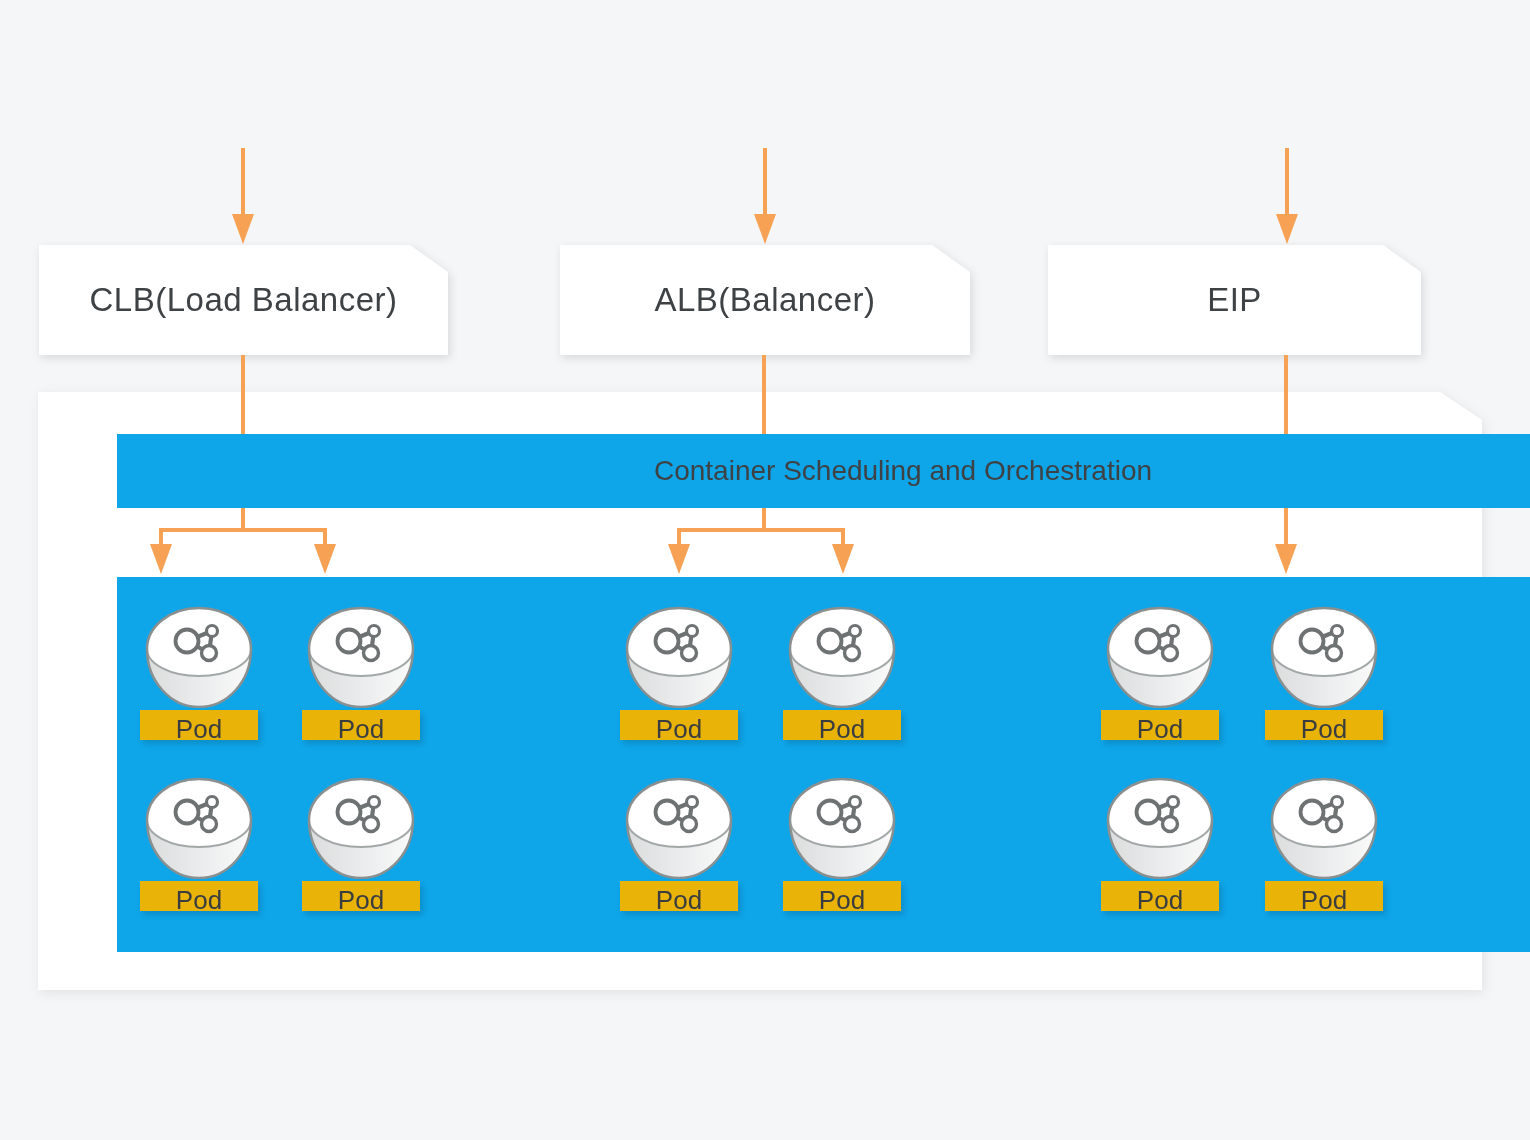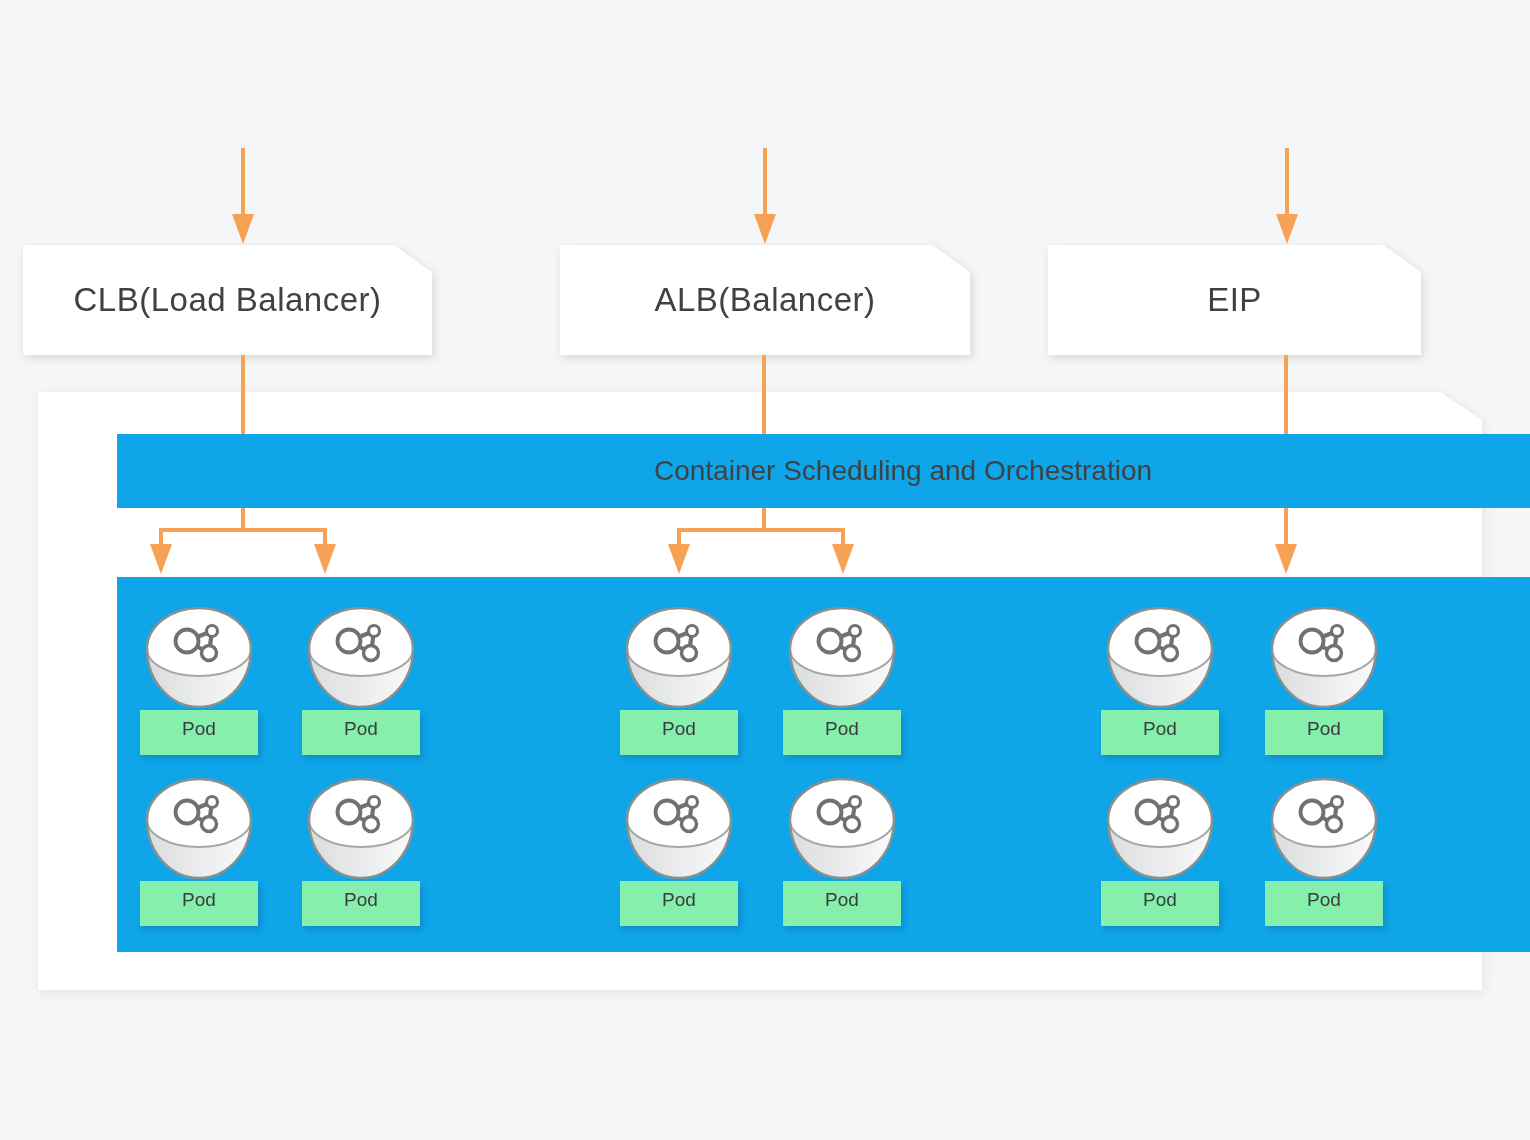--- a/index.html
+++ b/index.html
@@ -33,23 +33,23 @@
   .band-header .txt{font-size:28px;color:#3e4245;}
   .band-pods{top:577px;height:375px;}
 
   
   .oline{position:absolute;background:#f7a154;}
   .rnd{border-radius:2px;}
 
   
   .pod{position:absolute;width:118px;height:143px;}
   .pod svg.cyl{position:absolute;left:5px;top:0;width:108px;height:103px;}
-  .pod-label{position:absolute;left:0;top:105px;width:118px;height:45px;
-    background:#86efac;box-shadow:3px 4px 6px rgba(0,0,0,0.14);
-    text-align:center;line-height:38px;font-size:19px;color:#393d3f;}
+  .pod-label{position:absolute;left:0;top:105px;width:118px;height:30px;
+    background:#eab308;box-shadow:3px 4px 6px rgba(0,0,0,0.14);
+    text-align:center;line-height:38px;font-size:26px;color:#393d3f;}
 </style>
 </head>
 <body>
 
 <svg width="0" height="0" style="position:absolute" aria-hidden="true">
   <defs>
     <linearGradient id="sideGrad" x1="0" y1="0" x2="1" y2="0">
       <stop offset="0" stop-color="#dbdddd"></stop>
       <stop offset="0.55" stop-color="#ecedee"></stop>
       <stop offset="1" stop-color="#fafafa"></stop>
@@ -69,21 +69,21 @@
   </defs>
 </svg>
 
 <div class="arrow-stem" style="left:241px;top:148px;height:68px"></div>
 <div class="arrow-head" style="left:232px;top:214px"></div>
 <div class="arrow-stem" style="left:763px;top:148px;height:68px"></div>
 <div class="arrow-head" style="left:754px;top:214px"></div>
 <div class="arrow-stem" style="left:1285px;top:148px;height:68px"></div>
 <div class="arrow-head" style="left:1276px;top:214px"></div>
 
-<div class="panel-wrap" style="left:23px;top:245px;width:409px;height:110px">
+<div class="panel-wrap" style="left:39px;top:245px;width:409px;height:110px">
   <div class="panel">
       <span class="panel-title">CLB(Load Balancer)</span>
     </div>
 </div>
 <div class="panel-wrap" style="left:560px;top:245px;width:410px;height:110px">
   <div class="panel">
       <span class="panel-title">ALB(Balancer)</span>
     </div>
 </div>
 <div class="panel-wrap" style="left:1048px;top:245px;width:373px;height:110px">

